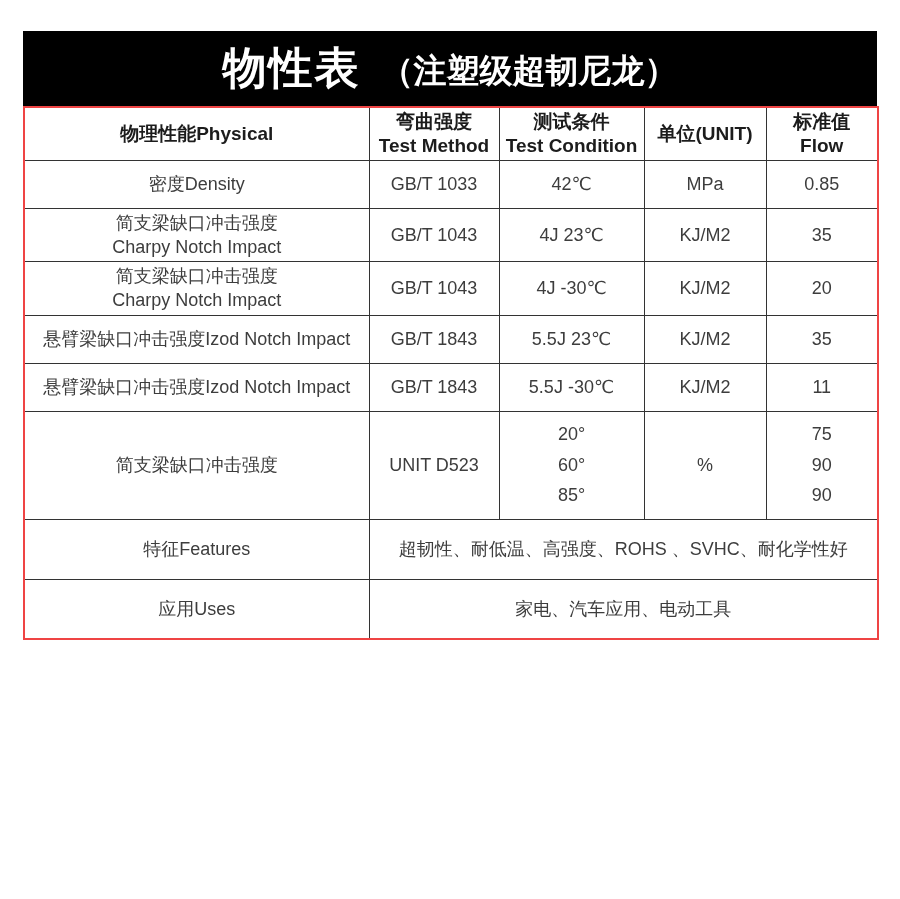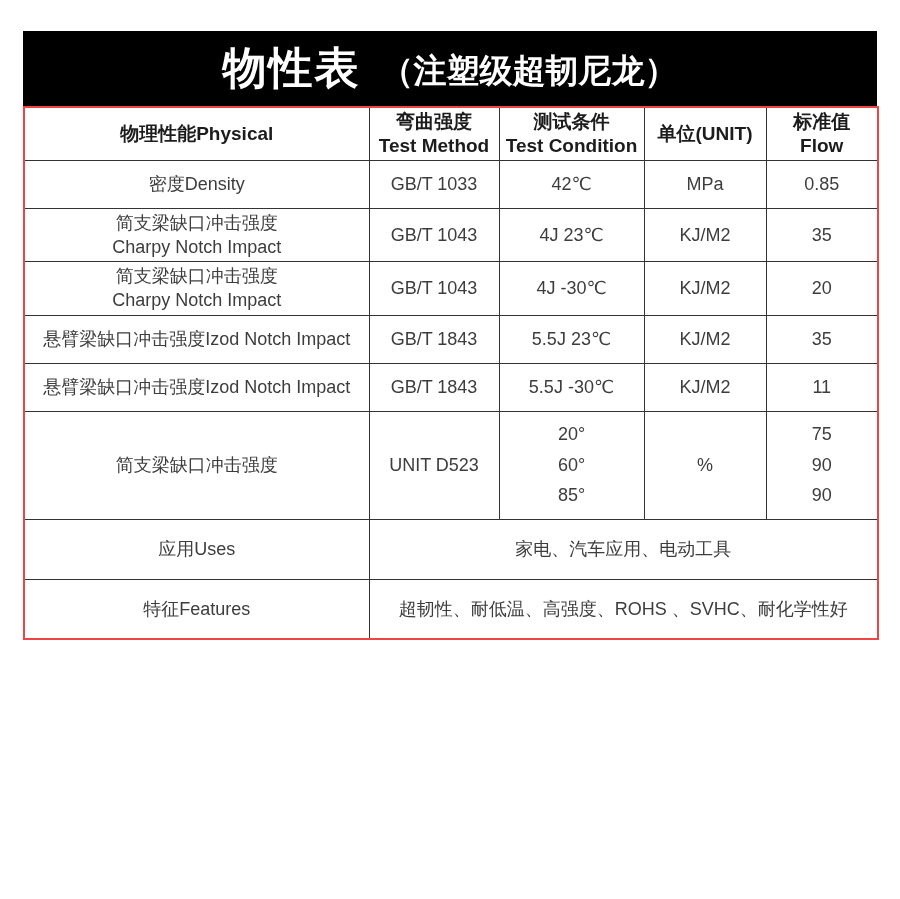--- a/index.html
+++ b/index.html
@@ -113,23 +113,23 @@
         <td>20°
 60°
 85°</td>
         <td>%</td>
         <td>75
 90
 90</td>
       </tr>
 
       <tr class="r-span">
+        <td>特征Features</td>
+        <td colspan="4">超韧性、耐低温、高强度、ROHS 、SVHC、耐化学性好</td>
+      </tr>
+      <tr class="r-span">
         <td>应用Uses</td>
         <td colspan="4">家电、汽车应用、电动工具</td>
-      </tr>
-      <tr class="r-span">
-        <td>特征Features</td>
-        <td colspan="4">超韧性、耐低温、高强度、ROHS 、SVHC、耐化学性好</td>
       </tr>
     </tbody>
   </table>
 
 </div>
 
 </body></html>

